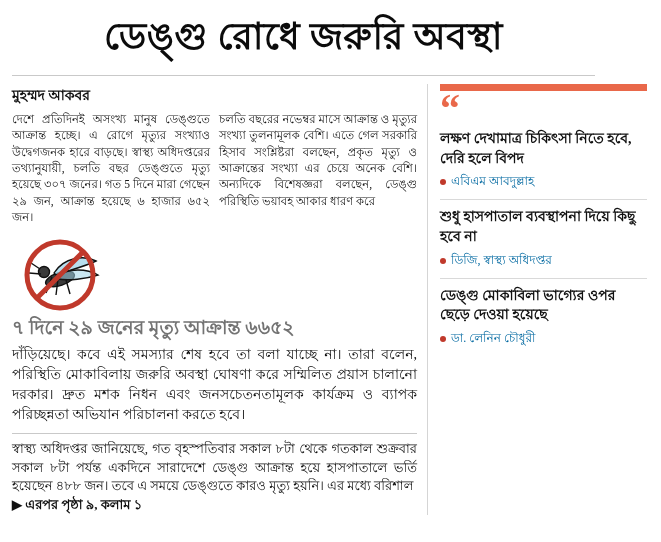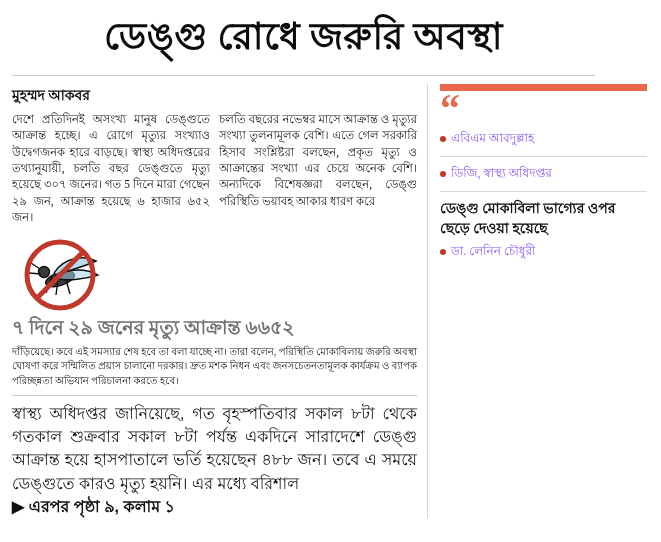--- a/index.html
+++ b/index.html
@@ -85,33 +85,33 @@
   }
   .bignum {
     font-family: "Liberation Serif", serif;
     font-weight: bold;
     font-size: 19px;
     line-height: 1.25;
     color: #737373;
   }
   .full-width-para {
     font-family: "Liberation Serif", serif;
-    font-size: 10px;
+    font-size: 14px;
     line-height: 1.45;
     text-align: justify;
     margin: 5px 0 0 0;
   }
   .bottom-rule {
     border: none;
     border-top: 1px solid #c9c9c9;
     margin: 7px 0 6px 0;
   }
   .tail {
-    font-family: Liberation Sans, sans-serif;
-    font-size: 16px;
+    font-family: Liberation Serif, serif;
+    font-size: 13px;
     line-height: 1.45;
     text-align: justify;
     margin: 0;
   }
   .jump {
     font-weight: bold;
     white-space: nowrap;
   }
   
   .sidebar {
@@ -148,21 +148,21 @@
     font-family: "Liberation Serif", serif;
     font-weight: bold;
     font-size: 14px;
     line-height: 1.4;
     color: #111;
     margin-bottom: 4px;
   }
   .quote-author {
     font-family: "Liberation Serif", serif;
     font-size: 12px;
-    color: #8b5cf6;
+    color: #0369a1;
     display: flex;
     align-items: center;
     gap: 5px;
   }
   .dot {
     width: 6px;
     height: 6px;
     border-radius: 50%;
     background: #c0392b;
     display: inline-block;
@@ -226,28 +226,30 @@
 
       <p class="tail">স্বাস্থ্য অধিদপ্তর জানিয়েছে, গত বৃহস্পতিবার সকাল ৮টা থেকে গতকাল শুক্রবার সকাল ৮টা পর্যন্ত একদিনে সারাদেশে ডেঙ্গু আক্রান্ত হয়ে হাসপাতালে ভর্তি হয়েছেন ৪৮৮ জন। তবে এ সময়ে ডেঙ্গুতে কারও মৃত্যু হয়নি। এর মধ্যে বরিশাল</p>
       <div class="tail jump">▶ এরপর পৃষ্ঠা ৯, কলাম ১</div>
     </div>
 
     <div class="sidebar">
       <div class="sidebar-bar"></div>
       <div class="quote-mark">“</div>
 
       <div class="quote-item">
+        <div class="quote-text">লক্ষণ দেখামাত্র চিকিৎসা নিতে হবে, দেরি হলে বিপদ</div>
         <div class="quote-author">
           <span class="dot"></span>
           <span>এবিএম আবদুল্লাহ</span>
         </div>
       </div>
 
 
       <div class="quote-item">
+        <div class="quote-text">শুধু হাসপাতাল ব্যবস্থাপনা দিয়ে কিছু হবে না</div>
         <div class="quote-author">
           <span class="dot"></span>
           <span>ডিজি, স্বাস্থ্য অধিদপ্তর</span>
         </div>
       </div>
 
       <div class="quote-item">
         <div class="quote-text">ডেঙ্গু মোকাবিলা ভাগ্যের ওপর ছেড়ে দেওয়া হয়েছে</div>
         <div class="quote-author">
           <span class="dot"></span>

